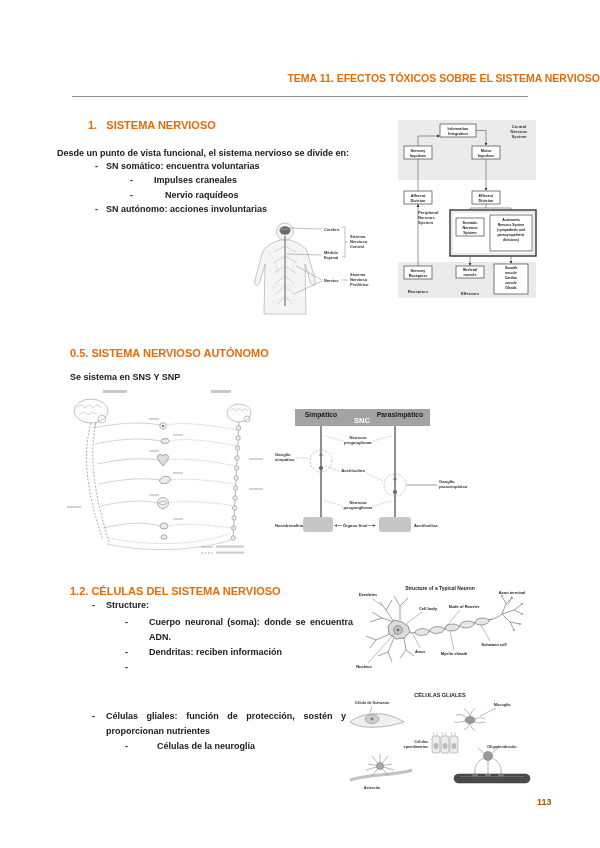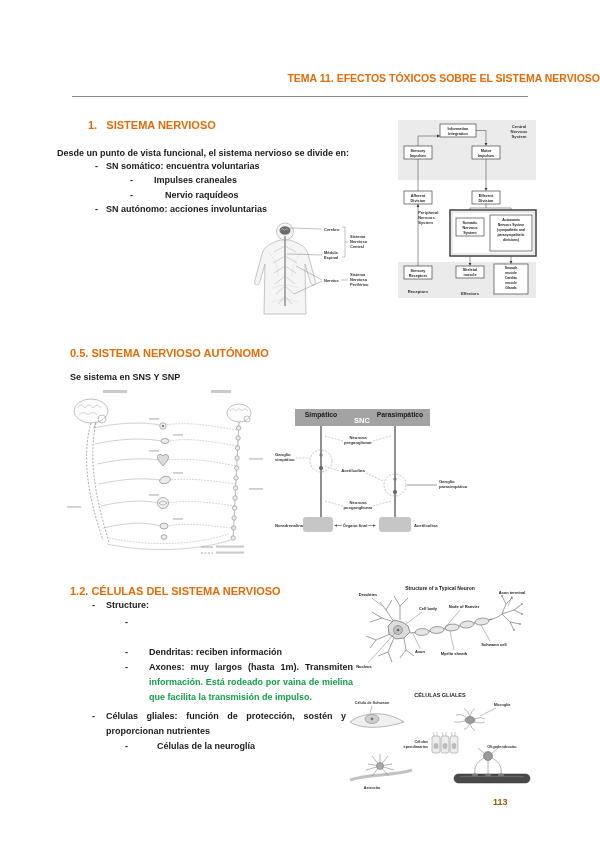--- a/index.html
+++ b/index.html
@@ -11,21 +11,21 @@
   }
   .abs { position:absolute; }
   .doc-title { top:72px; left:0; width:100%; text-align:right; font-size:10.5px; color:#E36C0A; }
   .rule { top:96px; left:72px; width:456px; border-top:1.2px solid #8a8a8a; height:0; }
   .h2 { font-size:11px; color:#E36C0A; }
   .t { font-size:9px; line-height:15px; }
   .bullet { display:flex; align-items:flex-start; }
   .dash { flex:0 0 auto; }
   .just { text-align:justify; }
   .green { color:#149E4C; }
-  .pagenum { font-size:9px; color:#9C5700; }
+  .pagenum { font-size:9px; color:#9C5700;margin-left:44px; }
   svg text { font-family:"Liberation Sans", sans-serif; }
   .fig-title { font-weight:700; }
 </style>
 </head>
 <body>
 
 <div class="page">
 
   <div class="abs doc-title">TEMA 11. EFECTOS TÓXICOS SOBRE EL SISTEMA NERVIOSO</div>
   <div class="abs rule"></div>
@@ -321,28 +321,28 @@
   </svg>
 
   <div class="abs h2" style="top:585px;left:70px;">1.2. CÉLULAS DEL SISTEMA NERVIOSO</div>
 
   <div class="abs t bullet" style="top:598px;left:92px;">
     <span class="dash">-</span>
     <span style="margin-left:11px">Structure:</span>
   </div>
   <div class="abs t bullet" style="top:615px;left:125px;">
     <span class="dash">-</span>
+    <span class="just" style="margin-left:21px;width:204px">Cuerpo neuronal (soma): donde se encuentra ADN.</span>
   </div>
   <div class="abs t bullet" style="top:645px;left:125px;">
     <span class="dash">-</span>
     <span style="margin-left:21px">Dendritas: reciben información</span>
   </div>
   <div class="abs t bullet" style="top:660px;left:125px;">
     <span class="dash">-</span>
-    <span class="just" style="margin-left:21px;width:204px"><span>Axones: muy largos (hasta 1m). Transmiten </span><span class="green">información. Está rodeado por vaina de mielina que facilita la transmisión de impulso.</span></span>
   </div>
   <div class="abs t bullet" style="top:709px;left:92px;">
     <span class="dash">-</span>
     <span class="just" style="margin-left:11px;width:240px">Células gliales: función de protección, sostén y proporcionan nutrientes</span>
   </div>
   <div class="abs t bullet" style="top:739px;left:125px;">
     <span class="dash">-</span>
     <span style="margin-left:29px">Células de la neuroglía</span>
   </div>
 

